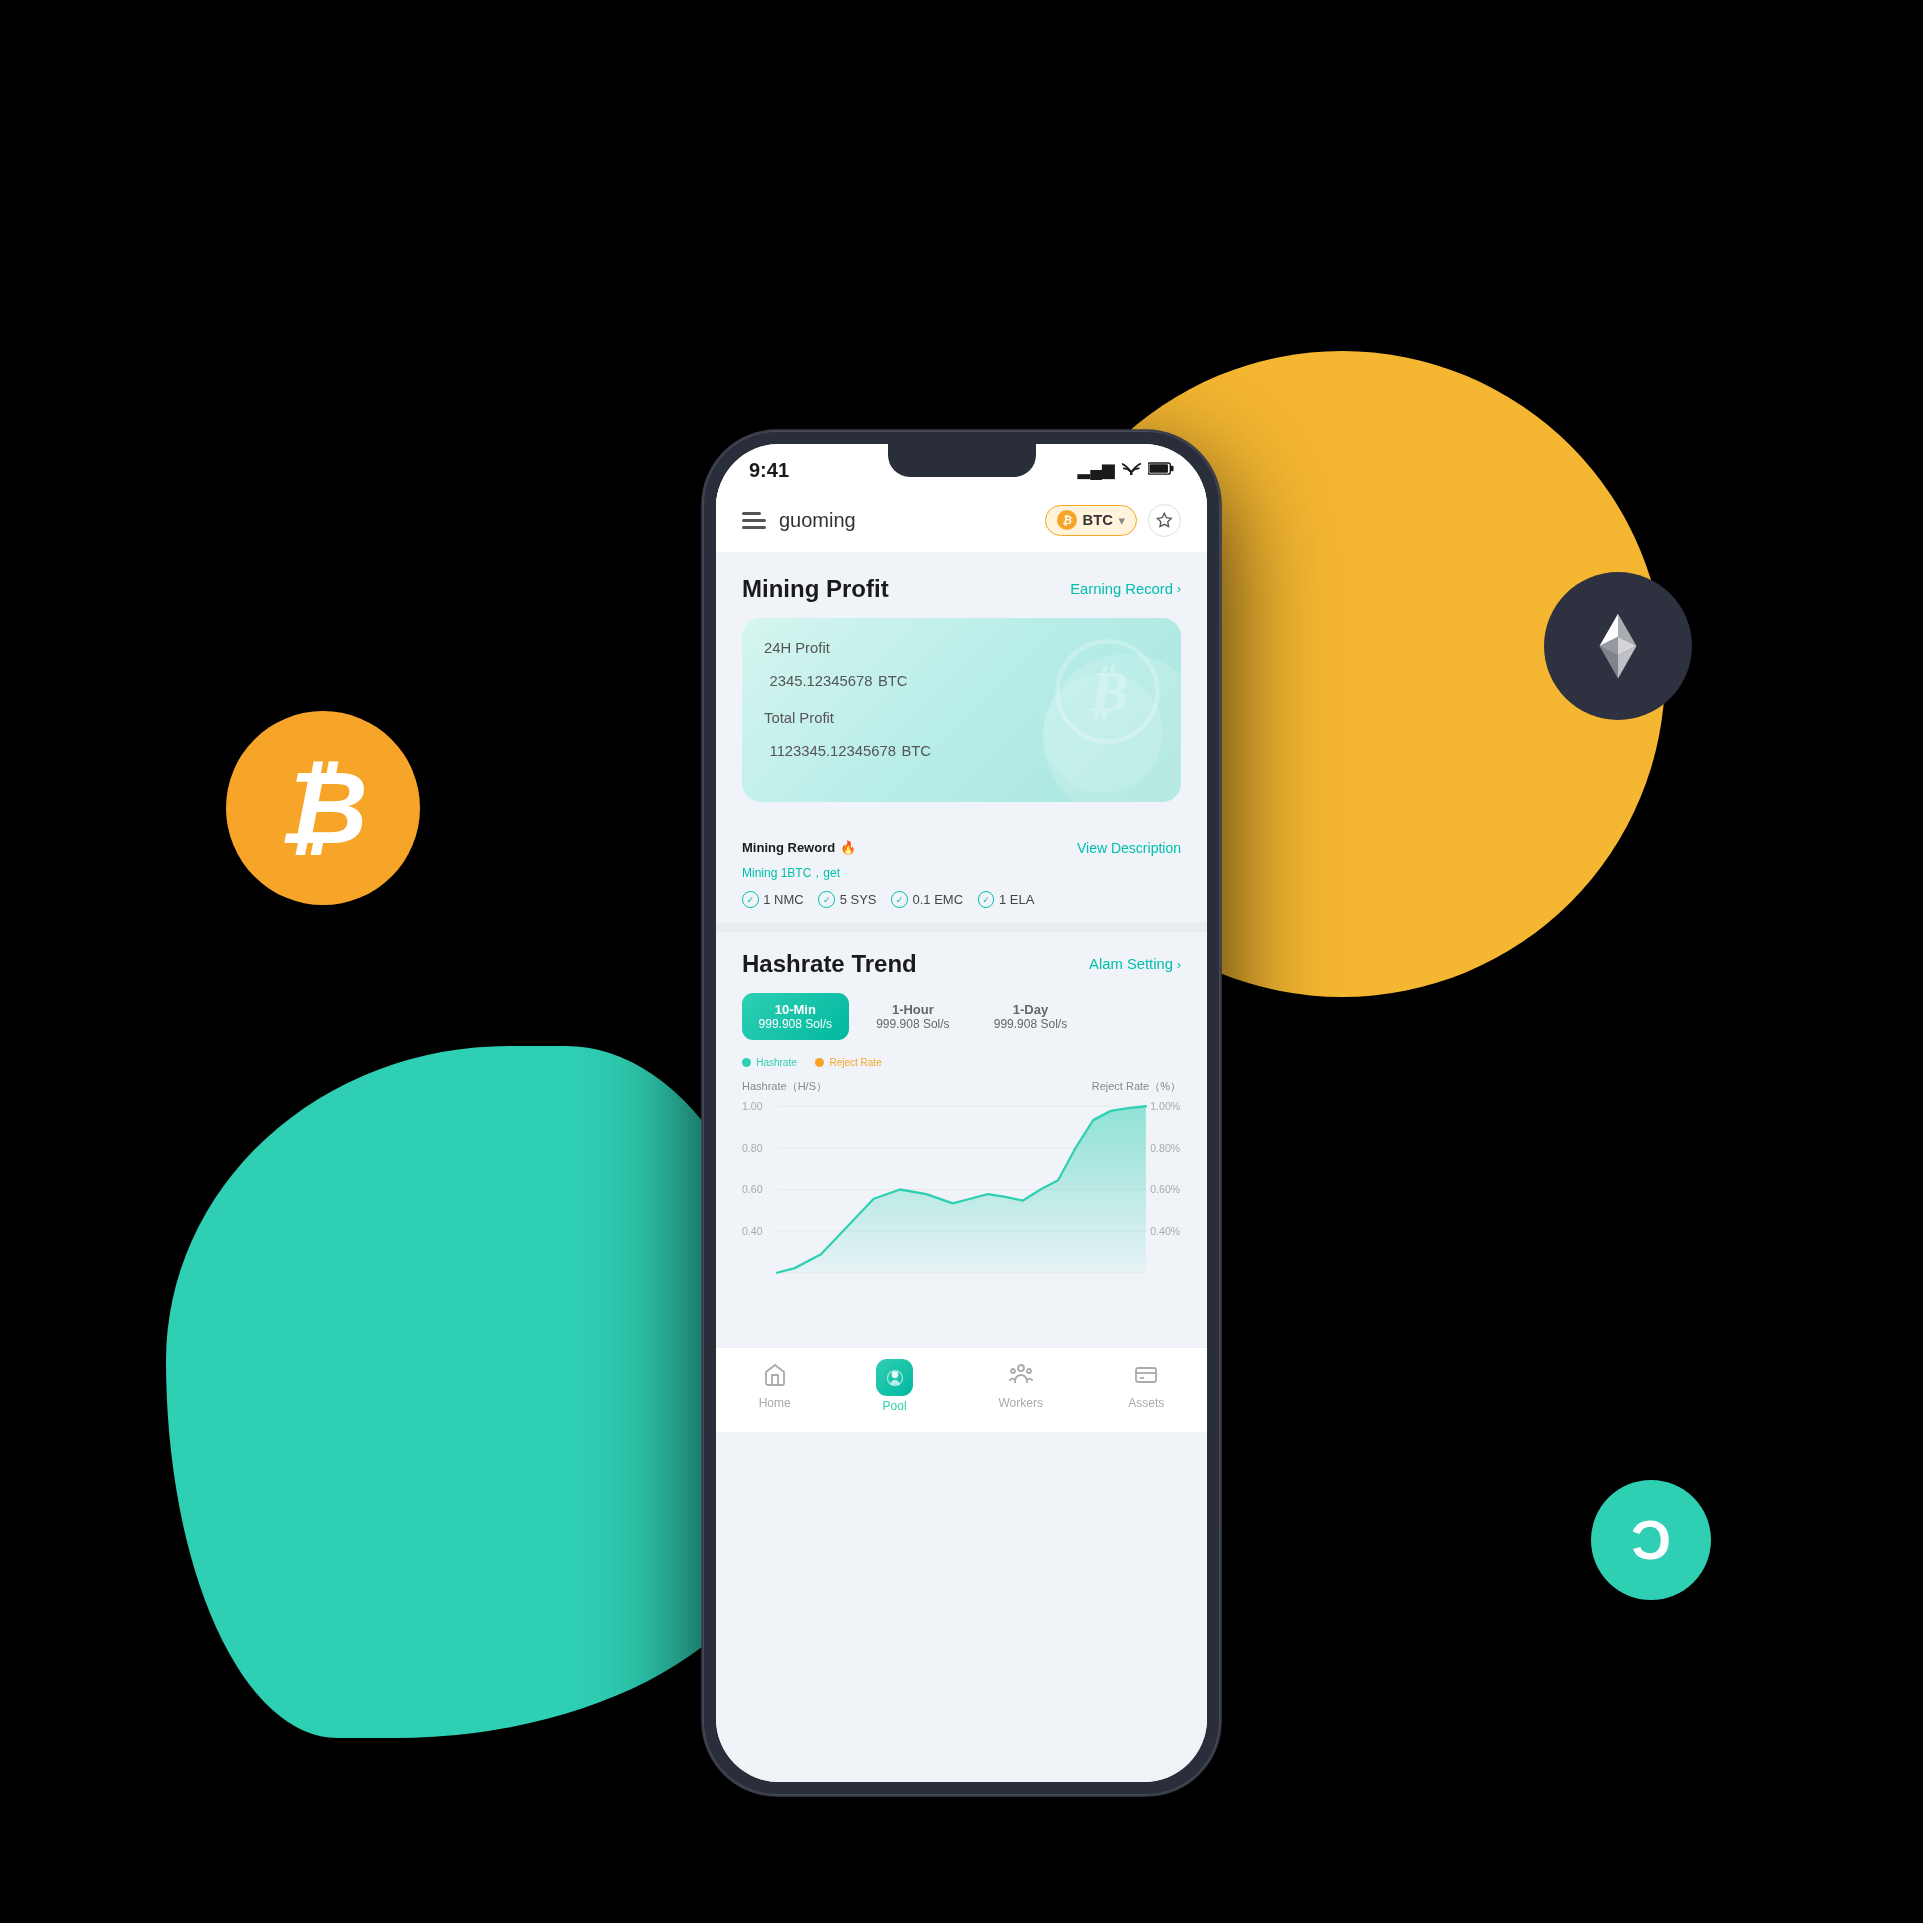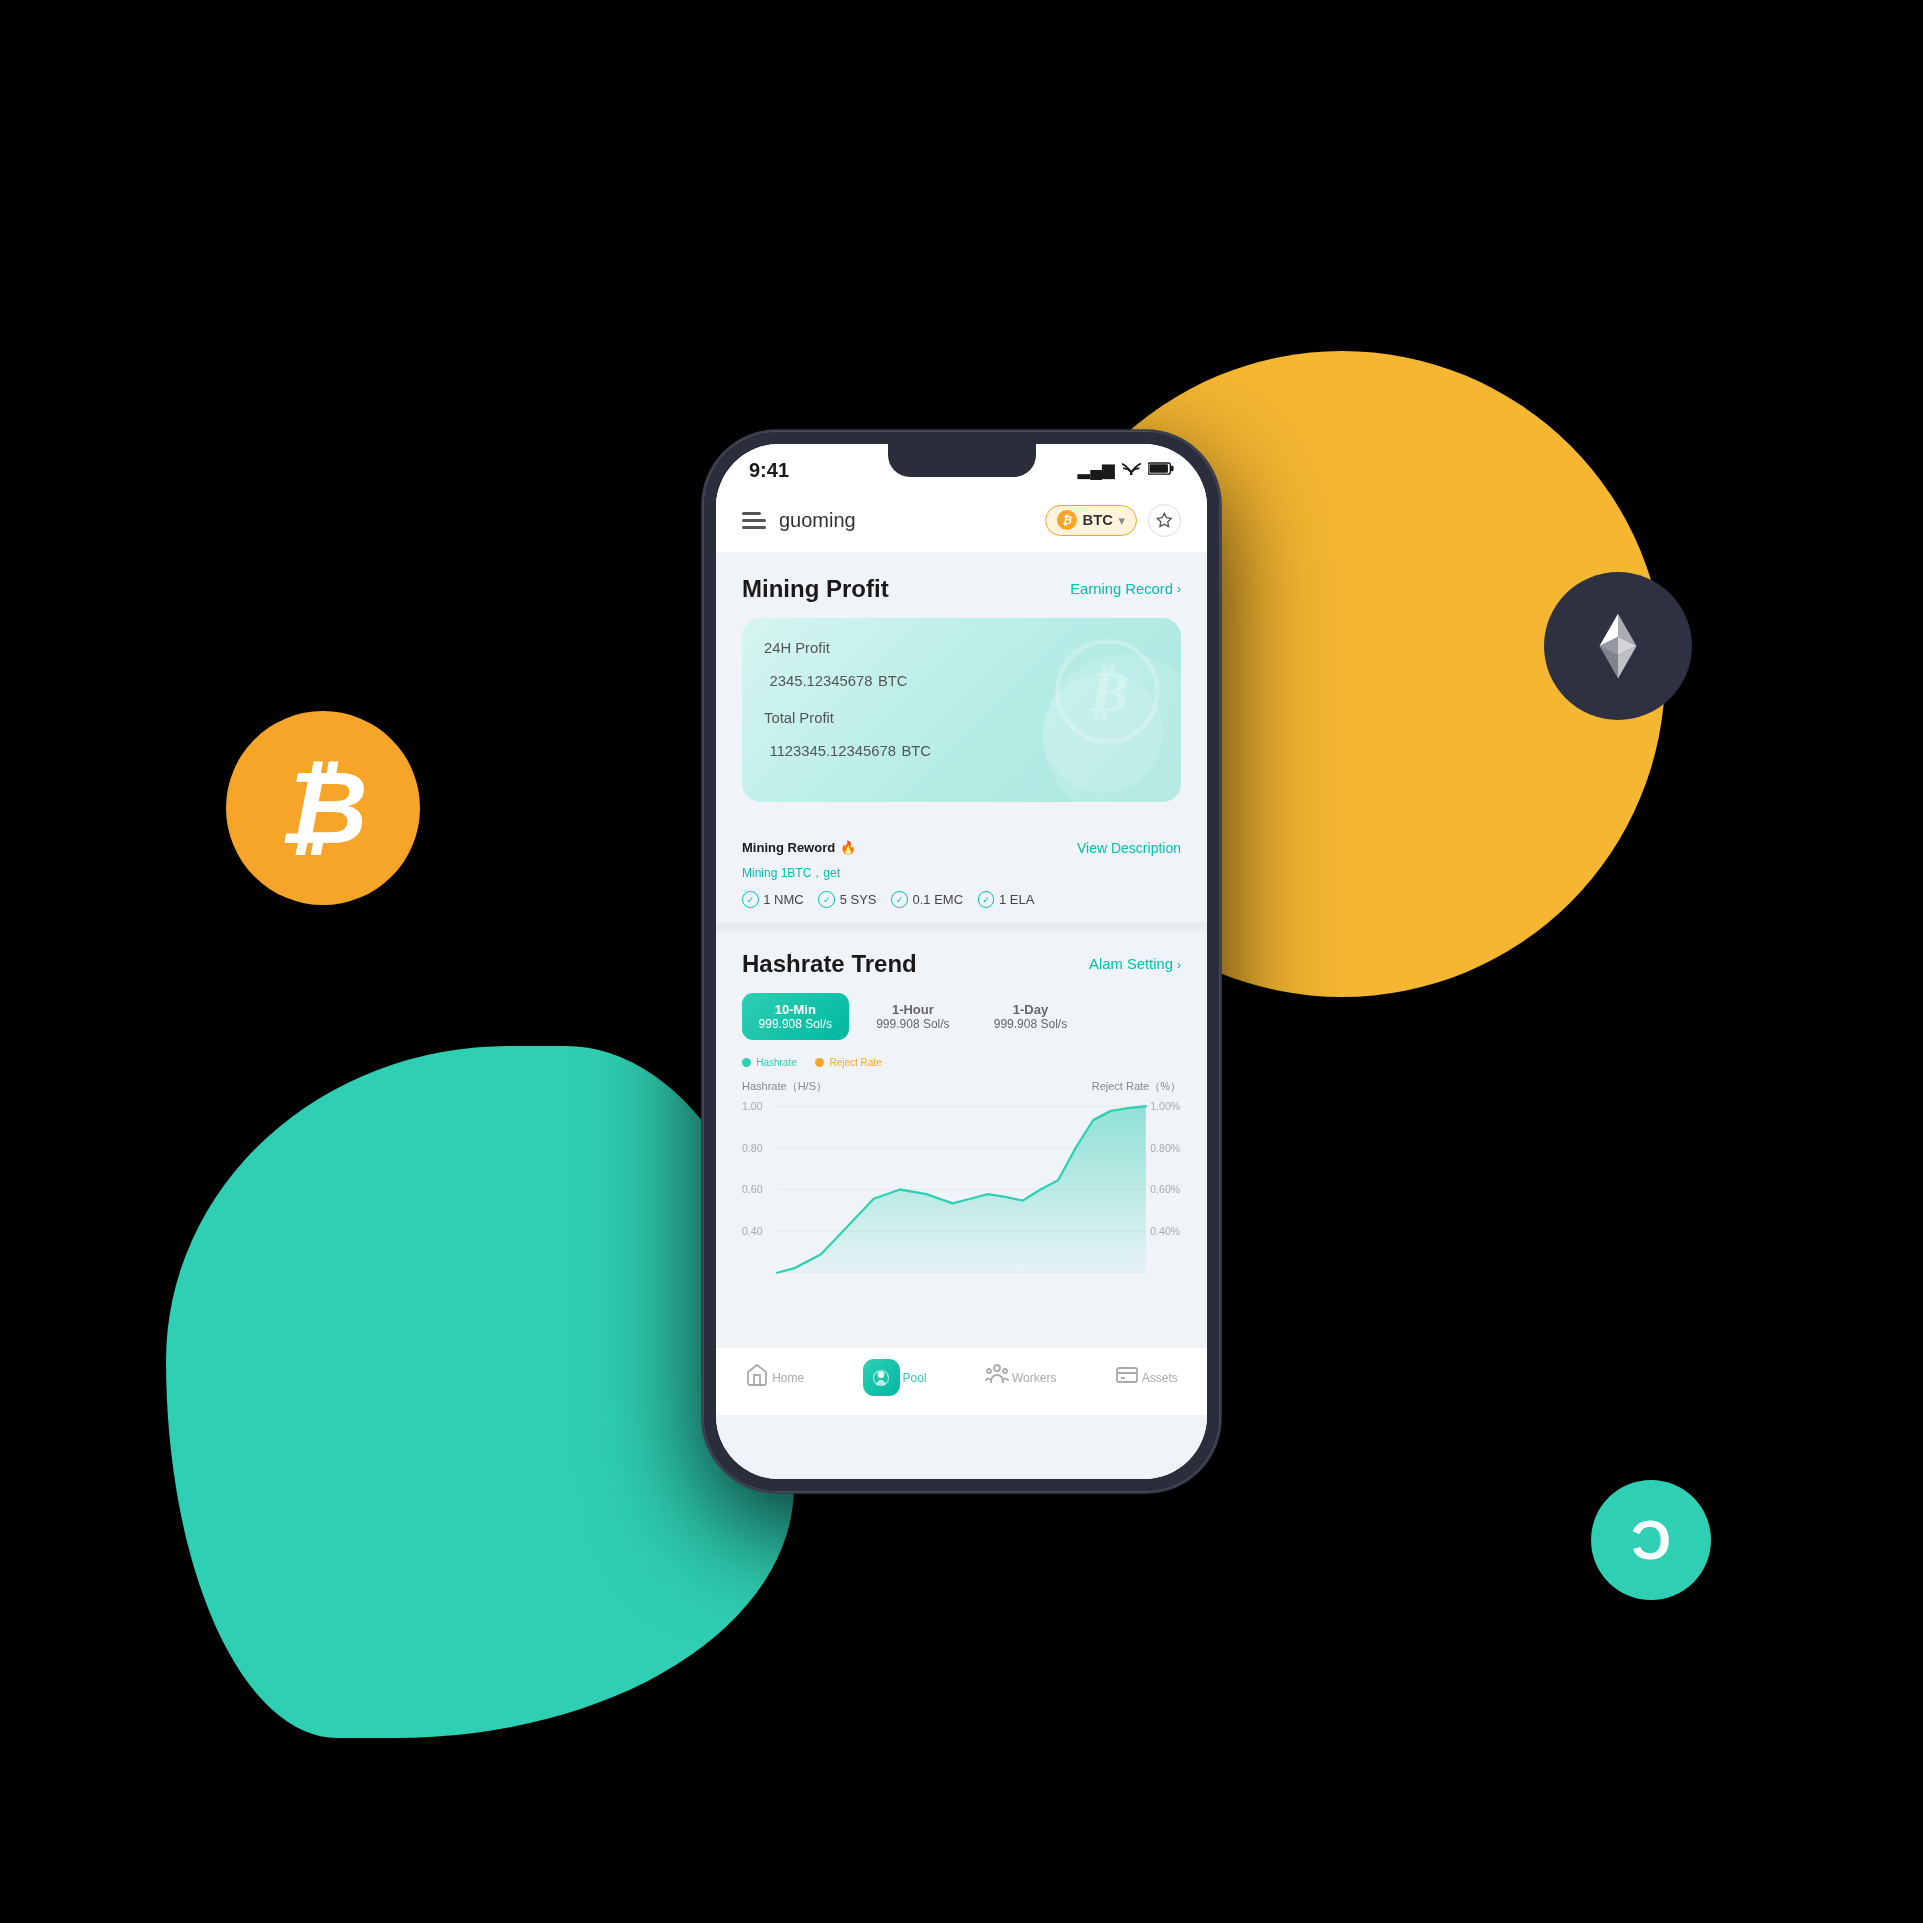--- a/index.html
+++ b/index.html
@@ -94,21 +94,21 @@
 
     
     .phone-wrapper {
       position: relative;
       z-index: 3;
       width: 517px;
       height: 1061px;
     }
     .phone-frame {
       width: 517px;
-      height: 1061px;
+      height: 1364px;
       background: #2A2D3A;
       border-radius: 74px;
       padding: 13px;
       box-shadow:
         0 0 0 1.8px #3a3d4a,
         0 37px 111px rgba(0,0,0,0.8),
         inset 0 0 0 0.9px #4a4d5a;
       position: relative;
     }
     .phone-screen {
@@ -444,21 +444,21 @@
       background: white;
       border-top: 0.9px solid #eee;
       display: flex;
       justify-content: space-around;
       align-items: center;
       padding: 11px 0 18.5px;
       flex-shrink: 0;
     }
     .nav-item {
       display: flex;
-      flex-direction: row;
+      flex-direction: column;
       align-items: center;
       gap: 3px;
     }
     .nav-item-icon {
       font-size: 24px;
       color: #aaa;
     }
     .nav-item-label {
       font-size: 12px;
       color: #aaa;

